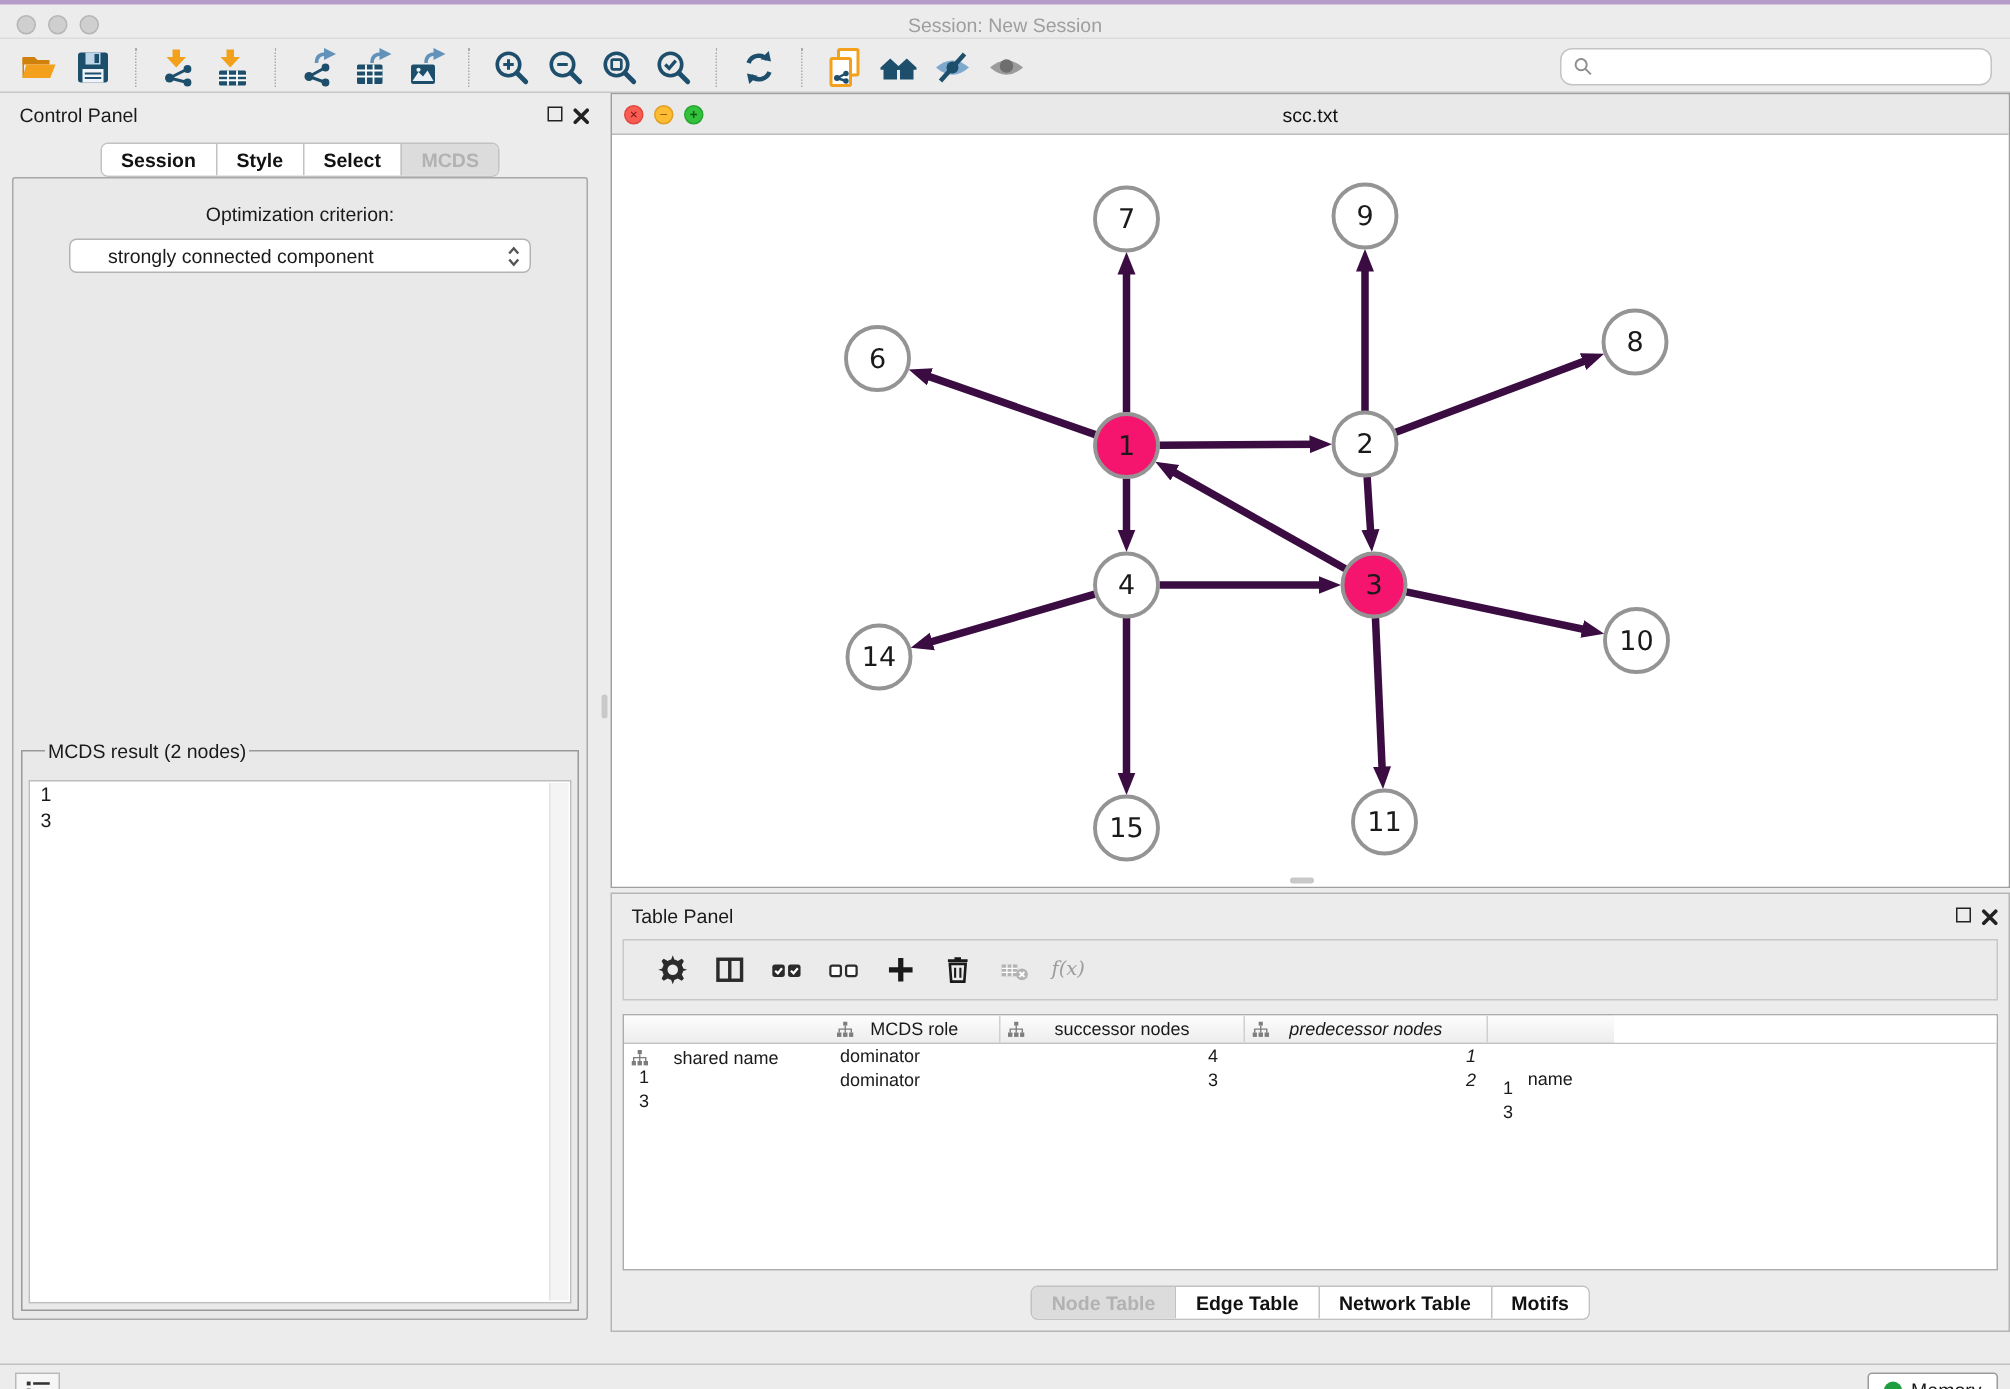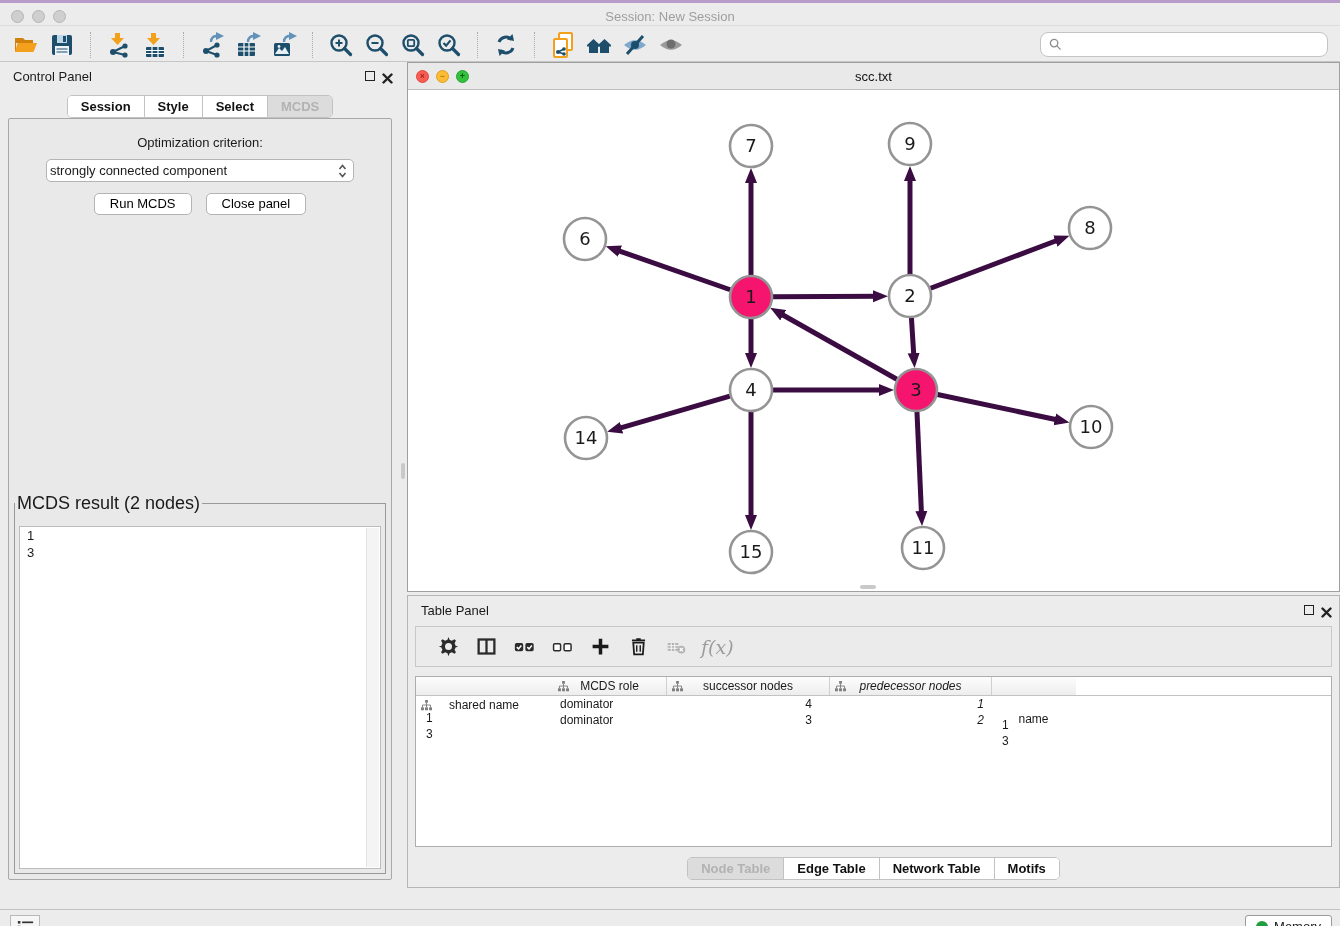--- a/index.html
+++ b/index.html
@@ -40,28 +40,28 @@
     border-left:1px solid #c2c2c2; cursor:pointer; white-space:nowrap; }
   .seg:first-child { border-left:none; }
   .seg.active { background:#dcdcdc; color:#b2b2b2; }
   
   .control-panel { position:absolute; left:0; top:62px; width:400px; height:826px; background:#ececec; }
   .cp-tabs { position:absolute; top:33px; left:0; right:0; display:flex; justify-content:center; }
   .cp-content { position:absolute; top:56px; left:8px; right:8px; bottom:8px;
     border:1px solid #a8a8a8; border-radius:2px; background:#e9e9e9; }
   .opt-label { margin-top:16px; text-align:center; font-size:13px; }
   .select-box { margin:9px auto 0; width:308px; height:23px; background:#fff; border:1px solid #b4b4b4;
-    border-radius:5px; display:flex; align-items:center; padding:0 22px 0 3px; font-size:13px; position:relative; cursor:pointer; }
+    border-radius:5px; display:flex; align-items:center; padding:0 22px 0 25px; font-size:13px; position:relative; cursor:pointer; }
   .stepper { position:absolute; right:6px; top:3px; }
   .btn-row { display:flex; justify-content:center; gap:14px; margin-top:11px; }
   .btn { background:#fff; border:1px solid #b4b4b4; border-radius:5px; font-size:13px;
     padding:2px 15px 3px; font-family:inherit; cursor:pointer; }
   .result-fieldset { position:absolute; left:5px; right:5px; top:374px; bottom:5px;
     border:1px solid #9a9a9a; background:#e9e9e9; }
-  .result-fieldset legend { font-size:18px; margin-left:0; padding:0 2px; }
+  .result-fieldset legend { font-size:13px; margin-left:15px; padding:0 2px; }
   .result-area { position:absolute; left:4px; right:4px; top:12px; bottom:4px;
     background:#fff; border:1px solid #bdbdbd; font-size:13px; overflow:hidden; }
   .result-line { padding-left:7px; line-height:17px; }
   .result-scrollbar { position:absolute; top:1px; bottom:1px; right:1px; width:13px;
     background:#f4f4f4; border-left:1px solid #e4e4e4; }
   
   .network-window { position:absolute; left:407px; top:62px; width:933px; height:530px;
     border:1px solid #9f9f9f; background:#fff; }
   .nw-titlebar { position:relative; height:27px; background:#e9e9e9; border-bottom:1px solid #bcbcbc; }
   .nw-title { position:absolute; left:0; right:0; top:6px; text-align:center; font-size:13px; color:#111; }
@@ -76,21 +76,21 @@
     background:#c9c9c9; border-radius:2px; cursor:row-resize; }
   .grip-left { position:absolute; left:401px; top:463px; width:4px; height:16px;
     background:#c9c9c9; border-radius:2px; cursor:col-resize; }
   
   .table-panel { position:absolute; left:407px; top:595px; width:933px; height:293px;
     background:#ececec; border:1px solid #b5b5b5; }
   .tp-toolbar { position:absolute; top:30px; left:7px; right:7px; height:41px;
     background:#ebebeb; border:1px solid #c8c8c8; display:flex; align-items:center; padding-left:13px; }
   .tp-icon { width:38px; height:30px; display:flex; align-items:center; justify-content:center; cursor:pointer; }
   .tp-icon svg { width:21px; height:21px; }
-  .fx-label { font-size:19px; font-style:italic; font-family:"DejaVu Serif", serif; color:#9c9c9c; margin-left:6px; cursor:default; }
+  .fx-label { font-size:13px; font-style:italic; font-family:"DejaVu Serif", serif; color:#9c9c9c; margin-left:6px; cursor:default; }
   .tp-table { position:absolute; top:80px; left:7px; right:7px; height:171px;
     background:#fff; border:1px solid #adadad; overflow:hidden; }
   .thead { display:flex; height:19px; border-bottom:1px solid #c2c2c2;
     background:linear-gradient(#fdfdfd,#ededed); }
   .th { position:relative; display:flex; align-items:center; justify-content:center;
     font-size:12px; border-right:1px solid #d0d0d0; cursor:pointer; }
   .th svg { position:absolute; left:5px; width:11px; height:11px; }
   .th-fill { flex:1; background:#fff; }
   .c0{width:137px;margin-top:28px;} .c1{width:114px;} .c2{width:163px;} .c3{width:162px;font-style:italic;} .c4{width:84px;margin-top:42px;}
   .tr { display:flex; height:16px; font-size:12px; align-items:center; }
@@ -284,24 +284,20 @@
   <div class="cp-content">
     <div class="opt-label">Optimization criterion:</div>
     <div class="select-box">
       <span>strongly connected component</span>
       <span class="stepper">
         <svg width="9" height="16" viewBox="0 0 9 16">
             <path d="M1.5 6L4.5 2.5L7.5 6" stroke="#555" stroke-width="1.6" fill="none"></path>
             <path d="M1.5 10l3 3.5 3-3.5" stroke="#555" stroke-width="1.6" fill="none"></path>
           </svg>
       </span>
-    </div>
-    <div class="btn-row">
-      <button class="btn">Run MCDS</button>
-      <button class="btn">Close panel</button>
     </div>
     <fieldset class="result-fieldset">
       <legend>MCDS result (2 nodes)</legend>
       <div class="result-area">
         <div class="result-line">1</div>
         <div class="result-line">3</div>
         <div class="result-scrollbar"></div>
       </div>
     </fieldset>
   </div>

